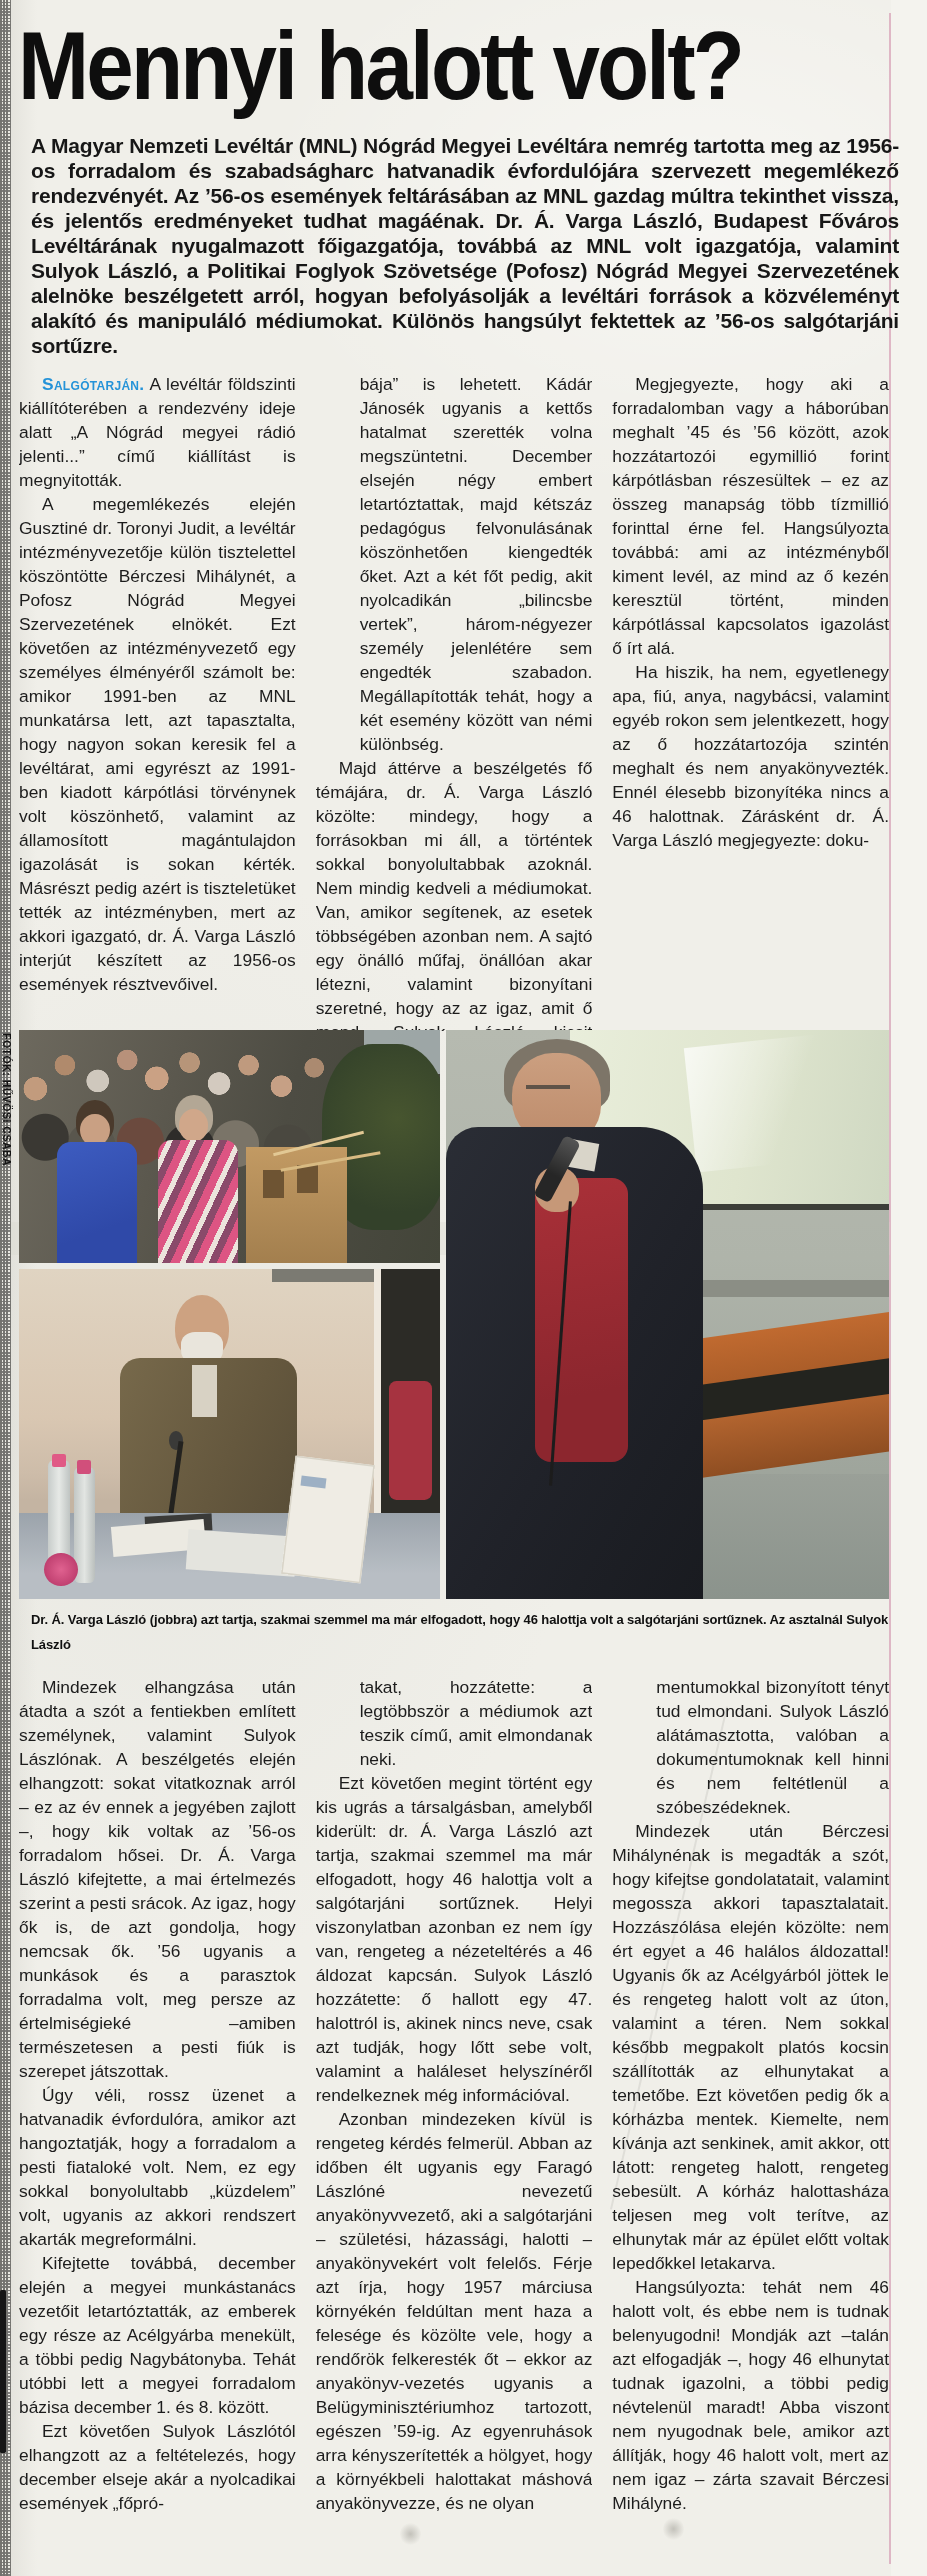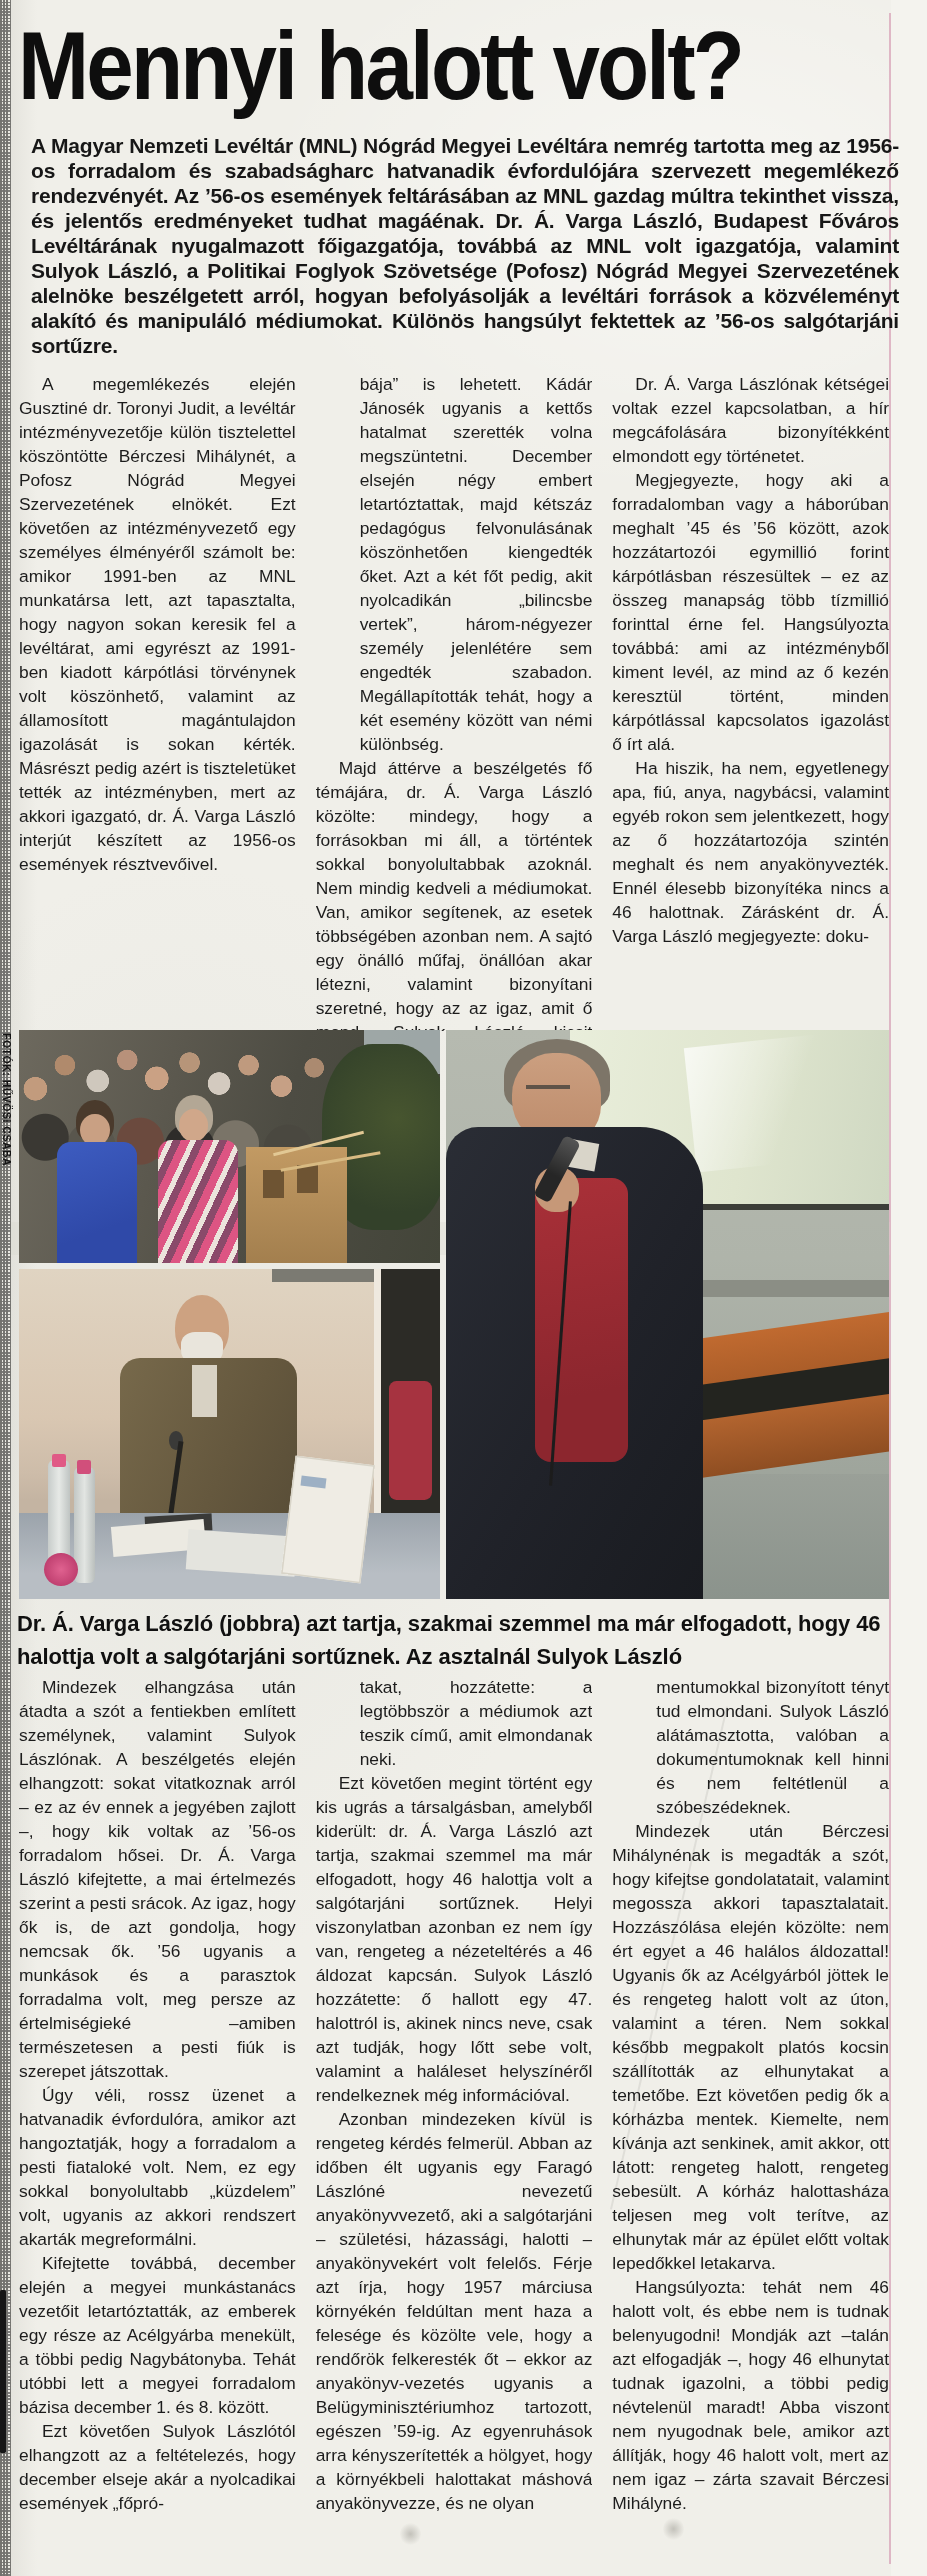--- a/index.html
+++ b/index.html
@@ -58,22 +58,22 @@
   #photo-table{left:19px;top:1269px;width:421px;height:330px;
     background:linear-gradient(180deg,#e0d4c2 0%,#d9c7b2 45%,#cdbca9 62%,#c4b4a2 70%);}
   #photo-mic{left:446px;top:1030px;width:443px;height:569px;
     background:linear-gradient(180deg,#b6bab0 0%,#afb4aa 40%,#a2a89f 70%,#959c93 100%);}
   .credit{
     position:absolute;left:1.1px;top:1033px;height:226px;
     writing-mode:vertical-rl;
     font-size:10.5px;font-weight:700;letter-spacing:0.5px;color:#141414;white-space:nowrap;
   }
   .caption{
-    position:absolute;left:17px;top:1607px;width:869px;height:63px;
-    font-size:22px;line-height:33px;font-weight:700;color:#101010;letter-spacing:-0.1px;
+    position:absolute;left:31px;top:1607px;width:869px;height:63px;
+    font-size:13px;line-height:25px;font-weight:700;color:#101010;letter-spacing:-0.1px;
   }
   
   .aud-window{left:82%;top:0;width:18%;height:19%;background:#adb7b9;opacity:.85;}
   .aud-foliage{left:72%;top:6%;width:30%;height:80%;background:radial-gradient(circle at 60% 40%,#47552f,#33412a 70%);border-radius:40%;}
   .aud-heads{left:0;top:4%;width:78%;height:56%;
     background-image:
       radial-gradient(circle at 5% 38%, #c29b7d 0 11.6px, rgba(0,0,0,0) 12px),
       radial-gradient(circle at 14% 20%, #b08a6c 0 10px, rgba(0,0,0,0) 10.5px),
       radial-gradient(circle at 24% 32%, #cfc8bd 0 11px, rgba(0,0,0,0) 11.6px),
       radial-gradient(circle at 33% 16%, #b8917a 0 10px, rgba(0,0,0,0) 10.5px),
@@ -154,28 +154,28 @@
   <div class="scan-band"></div>
   <div class="crease"></div>
   <div class="smudge" style="left:400px;top:2522px;"></div>
   <div class="smudge" style="left:663px;top:2517px;"></div>
 
   <h1 class="title" style="margin:0;">Mennyi halott volt?</h1>
   <div class="lead">A Magyar Nemzeti Levéltár (MNL) Nógrád Megyei Levéltára nemrég tartotta meg az 1956-os forradalom és szabadságharc hatvanadik évfordulójára szervezett megemlékező rendezvényét. Az ’56-os események feltárásában az MNL gazdag múltra tekinthet vissza, és jelentős eredményeket tudhat magáénak. Dr. Á. Varga László, Budapest Főváros Levéltárának nyugalmazott főigazgatója, továbbá az MNL volt igazgatója, valamint Sulyok László, a Politikai Foglyok Szövetsége (Pofosz) Nógrád Megyei Szervezetének alelnöke beszélgetett arról, hogyan befolyásolják a levéltári források a közvéleményt alakító és manipuláló médiumokat. Különös hangsúlyt fektettek az ’56-os salgótarjáni sortűzre.</div>
 
   <div class="cols" id="cols-upper">
     <div class="col">
+      <p><span class="dateline">Salgótarján.</span> <span>A levéltár földszinti kiállítóterében a rendezvény ideje alatt „A Nógrád megyei rádió jelenti...” című kiállítást is megnyitották.</span></p>
       <p>A megemlékezés elején Gusztiné dr. Toronyi Judit, a levéltár intézményvezetője külön tisztelettel köszöntötte Bérczesi Mihálynét, a Pofosz Nógrád Megyei Szervezetének elnökét. Ezt követően az intézményvezető egy személyes élményéről számolt be: amikor 1991-ben az MNL munkatársa lett, azt tapasztalta, hogy nagyon sokan keresik fel a levéltárat, ami egyrészt az 1991-ben kiadott kárpótlási törvénynek volt köszönhető, valamint az államosított magántulajdon igazolását is sokan kérték. Másrészt pedig azért is tiszteletüket tették az intézményben, mert az akkori igazgató, dr. Á. Varga László interjút készített az 1956-os események résztvevőivel.</p>
     </div>
     <div class="col">
       <p class="cont">bája” is lehetett. Kádár Jánosék ugyanis a kettős hatalmat szerették volna megszüntetni. December elsején négy embert letartóztattak, majd kétszáz pedagógus felvonulásának köszönhetően kiengedték őket. Azt a két főt pedig, akit nyolcadikán „bilincsbe vertek”, három-négyezer személy jelenlétére sem engedték szabadon. Megállapították tehát, hogy a két esemény között van némi különbség.</p>
       <p>Majd áttérve a beszélgetés fő témájára, dr. Á. Varga László közölte: mindegy, hogy a forrásokban mi áll, a történtek sokkal bonyolultabbak azoknál. Nem mindig kedveli a médiumokat. Van, amikor segítenek, az esetek többségében azonban nem. A sajtó egy önálló műfaj, önállóan akar létezni, valamint bizonyítani szeretné, hogy az az igaz, amit ő mond. Sulyok László kicsit megcáfolva az elhangzot-</p>
     </div>
     <div class="col">
-      <p>Dr. Á. Varga Lászlónak kétségei voltak ezzel kapcsolatban, a hír megcáfolására bizonyítékként elmondott egy történetet.</p>
       <p>Megjegyezte, hogy aki a forradalomban vagy a háborúban meghalt ’45 és ’56 között, azok hozzátartozói egymillió forint kárpótlásban részesültek – ez az összeg manapság több tízmillió forinttal érne fel. Hangsúlyozta továbbá: ami az intézményből kiment levél, az mind az ő kezén keresztül történt, minden kárpótlással kapcsolatos igazolást ő írt alá.</p>
       <p>Ha hiszik, ha nem, egyetlenegy apa, fiú, anya, nagybácsi, valamint egyéb rokon sem jelentkezett, hogy az ő hozzátartozója szintén meghalt és nem anyakönyvezték. Ennél élesebb bizonyítéka nincs a 46 halottnak. Zárásként dr. Á. Varga László megjegyezte: doku-</p>
     </div>
   </div>
 
   <div class="credit">FOTÓK: HŰVÖSI CSABA</div>
 
   <div class="ph" id="photo-audience">
     <div class="shape aud-window"></div>
     <div class="shape aud-foliage"></div>

